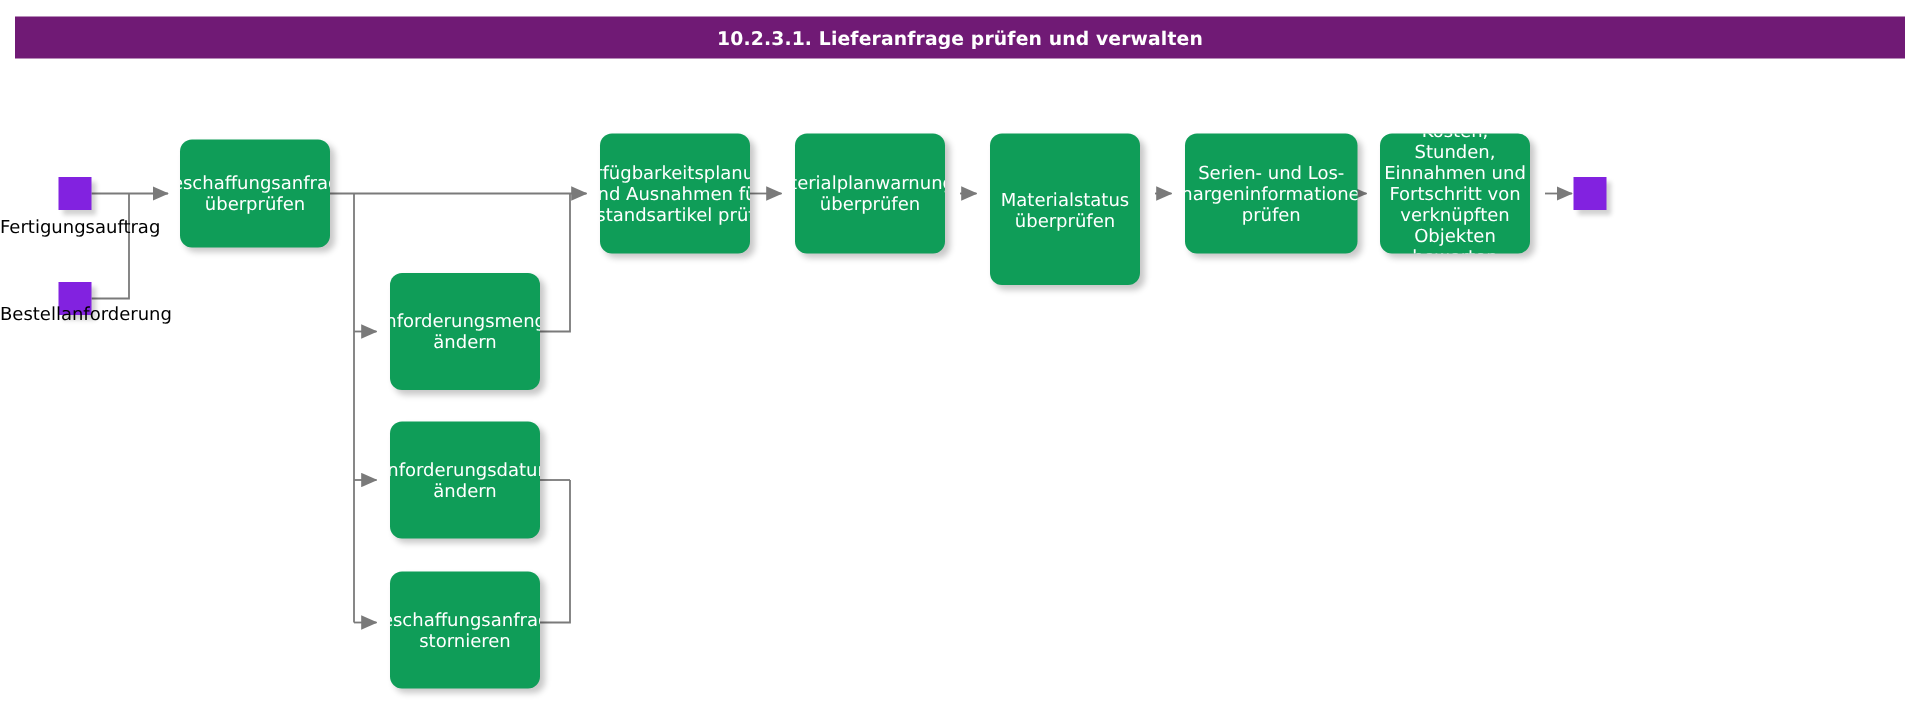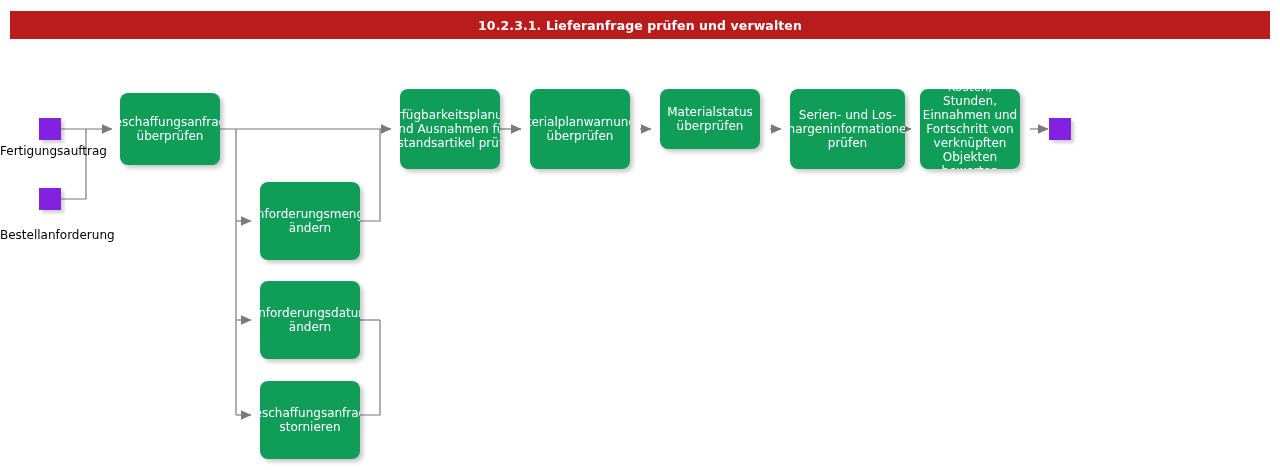--- a/index.html
+++ b/index.html
@@ -8,21 +8,21 @@
     background:#ffffff;
     font-family:"DejaVu Sans","Liberation Sans",sans-serif;
     overflow:hidden;
     position:relative;
   }
   #canvas{position:absolute;left:0;top:0;width:1280px;height:470px;}
 
   
   .title-bar{
     position:absolute;left:10px;top:11px;width:1260px;height:28px;
-    background:#b91c1c;
+    background:#701a75;
     display:flex;align-items:center;justify-content:center;
   }
   .title-bar .title-text{
     color:#ffffff;font-size:12.5px;font-weight:bold;letter-spacing:.1px;
     white-space:nowrap;
   }
 
   
   #wires{position:absolute;left:0;top:0;width:1280px;height:470px;pointer-events:none;}
 
@@ -88,21 +88,21 @@
       <path d="M770,129 L781,129" marker-end="url(#arrow)"></path>
       <path d="M900,129 L911,129" marker-end="url(#arrow)"></path>
       <path d="M1030,129 L1048,129" marker-end="url(#arrow)"></path>
     </g>
   </svg>
 
   <div class="event" style="left:39px;top:118px;"></div>
   <div class="event-label" style="left:0px;top:144px;width:100px;">Fertigungsauftrag</div>
 
   <div class="event" style="left:39px;top:188px;"></div>
-  <div class="event-label" style="left:0px;top:228px;width:88px;">Bestellanforderung</div>
+  <div class="event-label" style="left:0px;top:202px;width:88px;">Bestellanforderung</div>
 
   <div class="task clip" style="left:120px;top:93px;width:100px;height:72px;">
     <div class="task-text">
       <div>Beschaffungsanfrage</div>
       <div>überprüfen</div>
     </div>
   </div>
 
   <div class="task clip" style="left:400px;top:89px;width:100px;height:80px;">
     <div class="task-text">
@@ -112,21 +112,21 @@
     </div>
   </div>
 
   <div class="task clip" style="left:530px;top:89px;width:100px;height:80px;">
     <div class="task-text">
       <div>Materialplanwarnungen</div>
       <div>überprüfen</div>
     </div>
   </div>
 
-  <div class="task clip" style="left:660px;top:89px;width:100px;height:60px;">
+  <div class="task clip" style="left:660px;top:89px;width:100px;height:101px;">
     <div class="task-text">
       <div>Materialstatus</div>
       <div>überprüfen</div>
     </div>
   </div>
 
   <div class="task clip" style="left:790px;top:89px;width:115px;height:80px;">
     <div class="task-text">
       <div>Serien- und Los-</div>
       <div>chargeninformationen</div>

